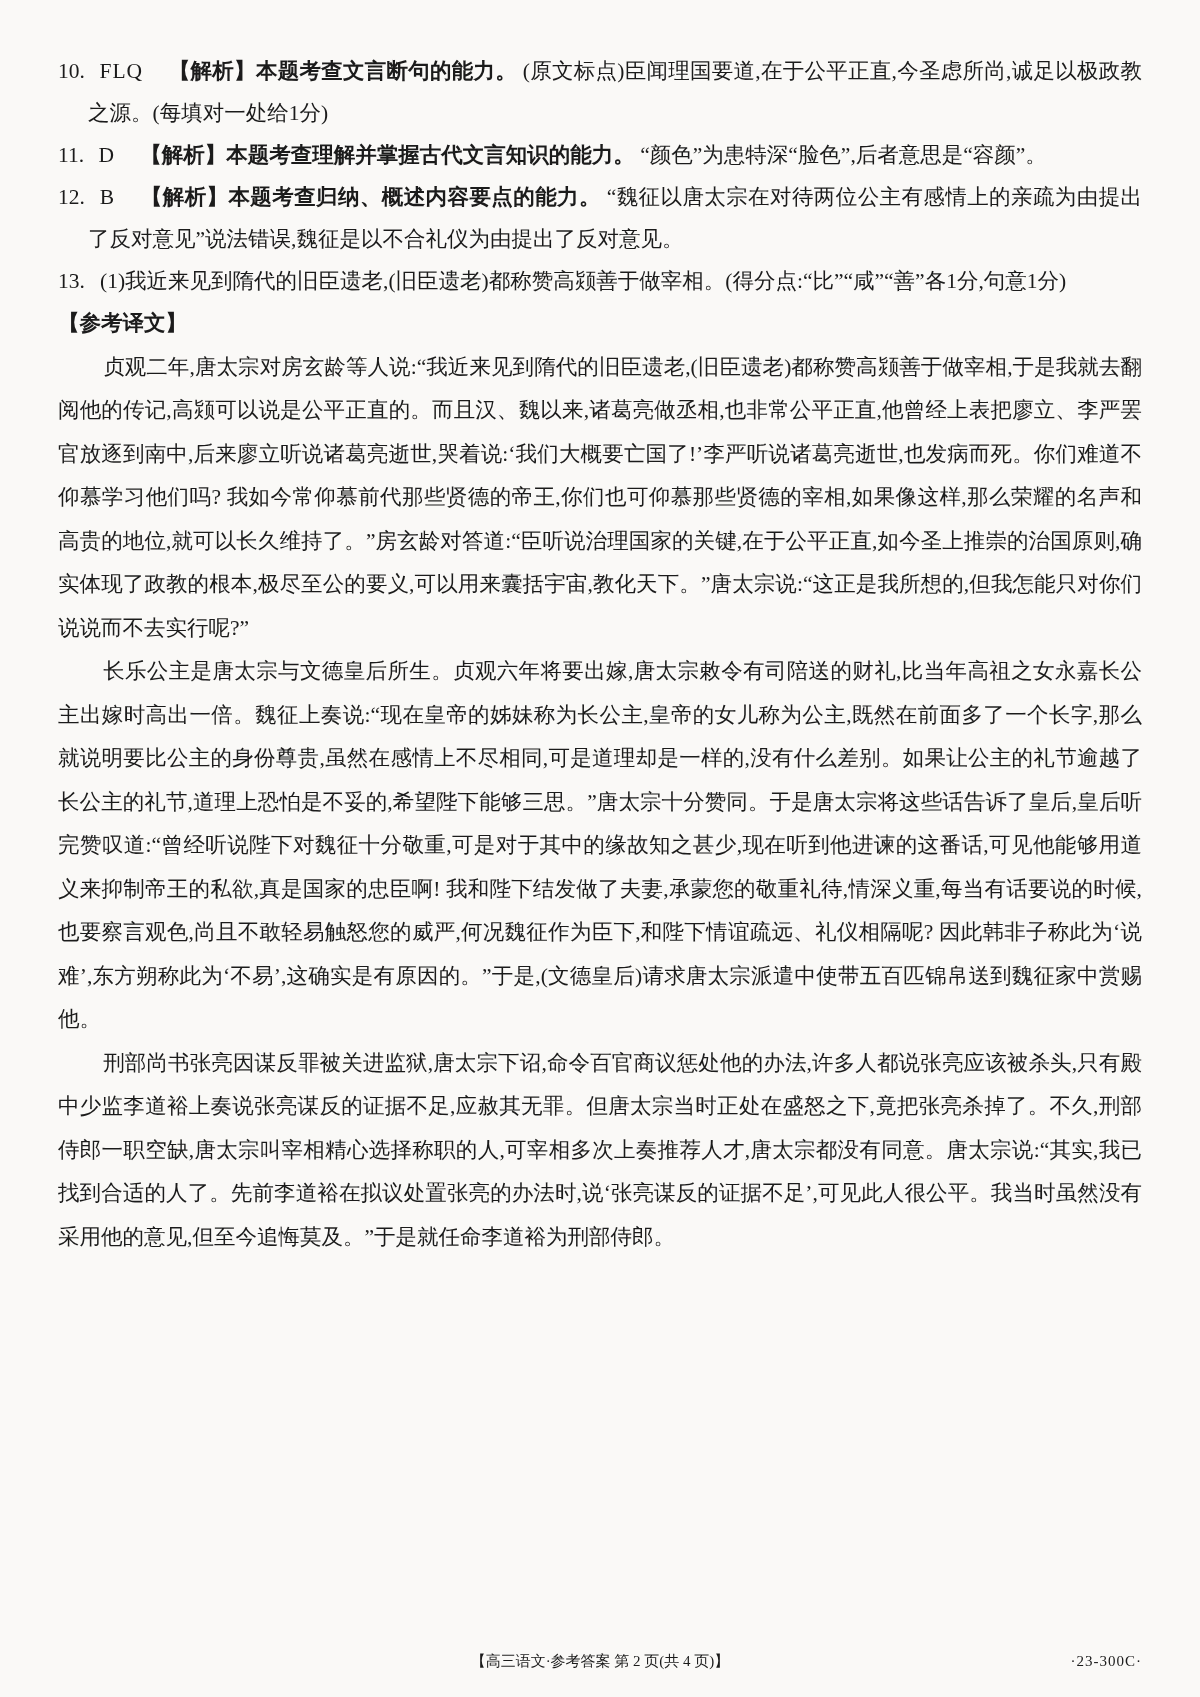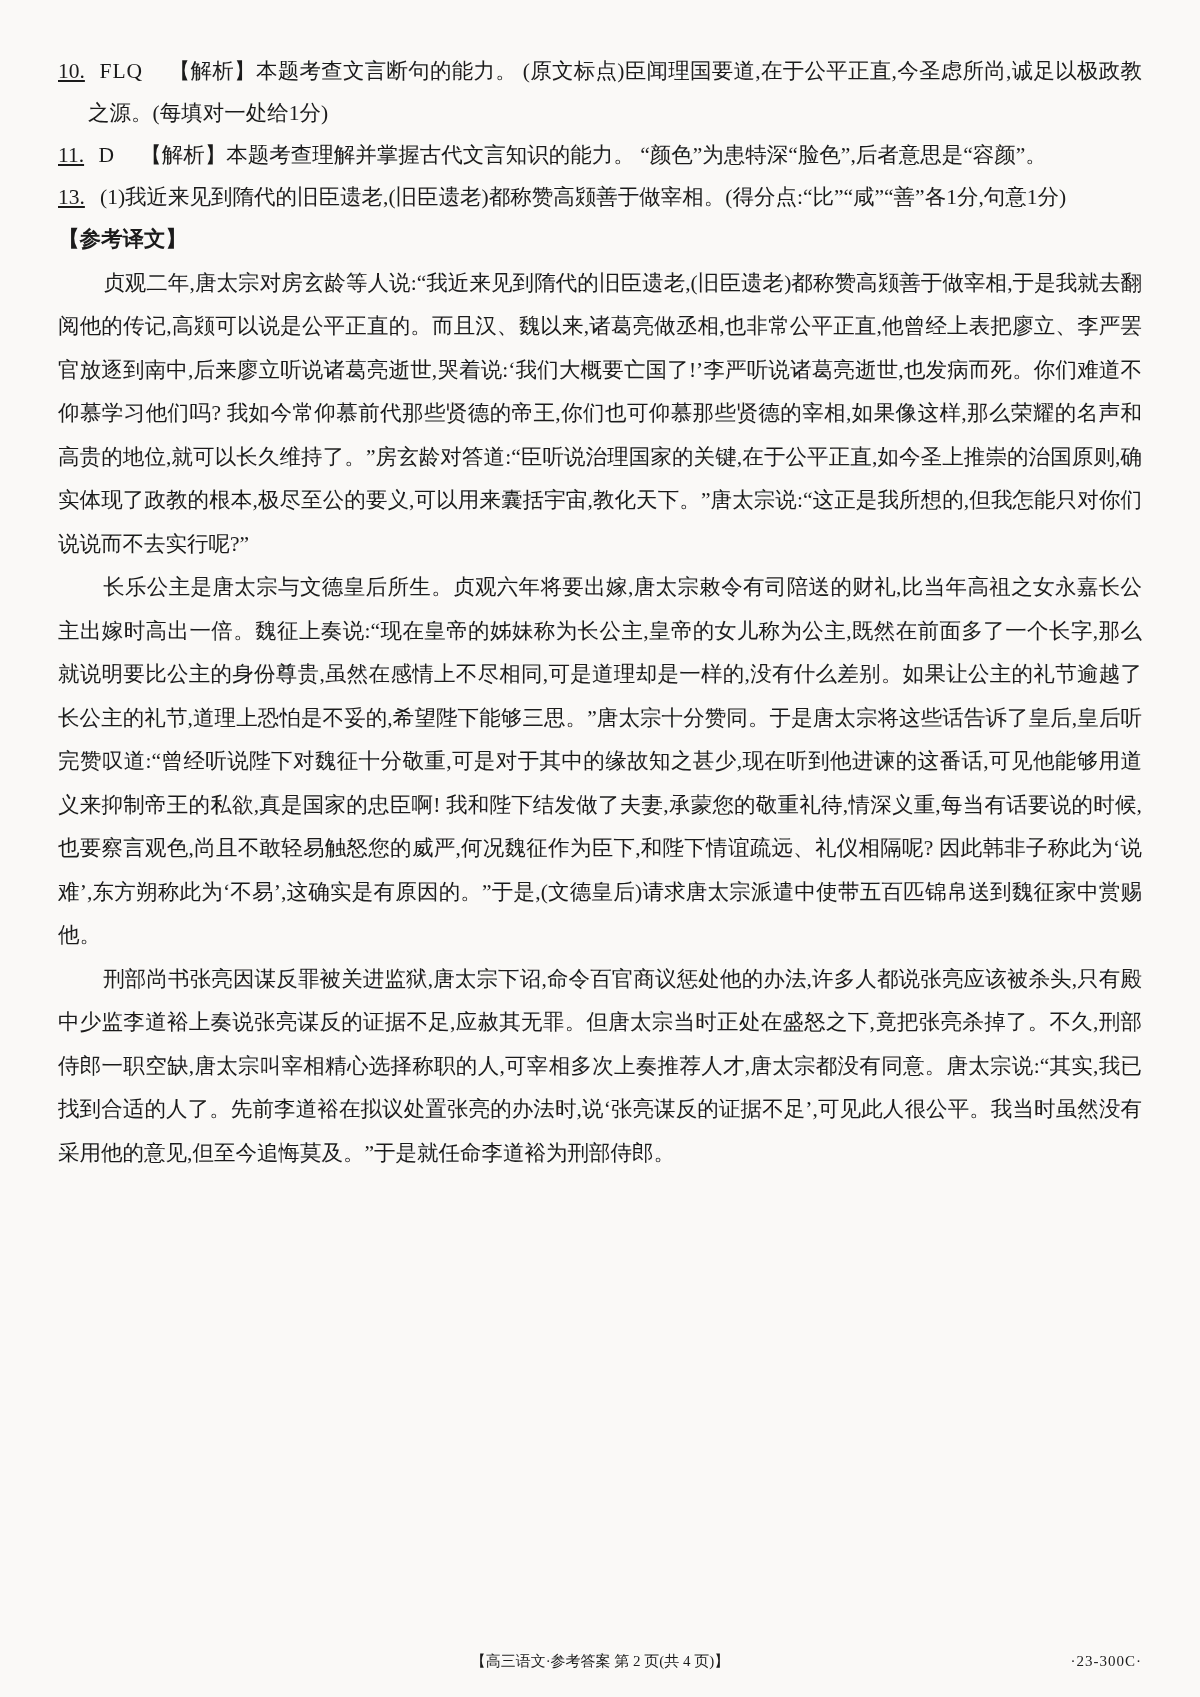--- a/index.html
+++ b/index.html
@@ -24,23 +24,23 @@
     font-size: 21.5px;
     line-height: 42px;
     text-align: justify;
     text-justify: inter-ideograph;
   }
   .answers p { margin: 0; }
   .hang {
     padding-left: 30px;
     text-indent: -30px;
   }
-  .num { margin-right: 9px; text-decoration: underline; }
+  .num { margin-right: 9px; }
   .ans { margin-right: 20px; letter-spacing: 1px; }
-  .bd  { font-weight: normal; }
+  .bd  { font-weight: bold; }
   .item.multi {
     position: relative;
     padding-left: 30px;
   }
   .item.multi .num {
     position: absolute;
     left: 0;
     top: 0;
     margin: 0;
   }
@@ -96,20 +96,28 @@
 
     <div class="item">
       <p class="hang">
         <span class="num">11.</span>
         <span class="ans">D</span>
         <span class="bd">【解析】本题考查理解并掌握古代文言知识的能力。</span>
         <span>“颜色”为患特深“脸色”,后者意思是“容颜”。</span>
       </p>
     </div>
 
+    <div class="item">
+      <p class="hang">
+        <span class="num">12.</span>
+        <span class="ans">B</span>
+        <span class="bd">【解析】本题考查归纳、概述内容要点的能力。</span>
+        <span>“魏征以唐太宗在对待两位公主有感情上的亲疏为由提出了反对意见”说法错误,魏征是以不合礼仪为由提出了反对意见。</span>
+      </p>
+    </div>
 
     <div class="item multi">
       <span class="num">13.</span>
       <p class="sub ind">(1)我近来见到隋代的旧臣遗老,(旧臣遗老)都称赞高颎善于做宰相。(得分点:“比”“咸”“善”各1分,句意1分)</p>
     </div>
 
 
   </section>
 
   <section class="translation">

